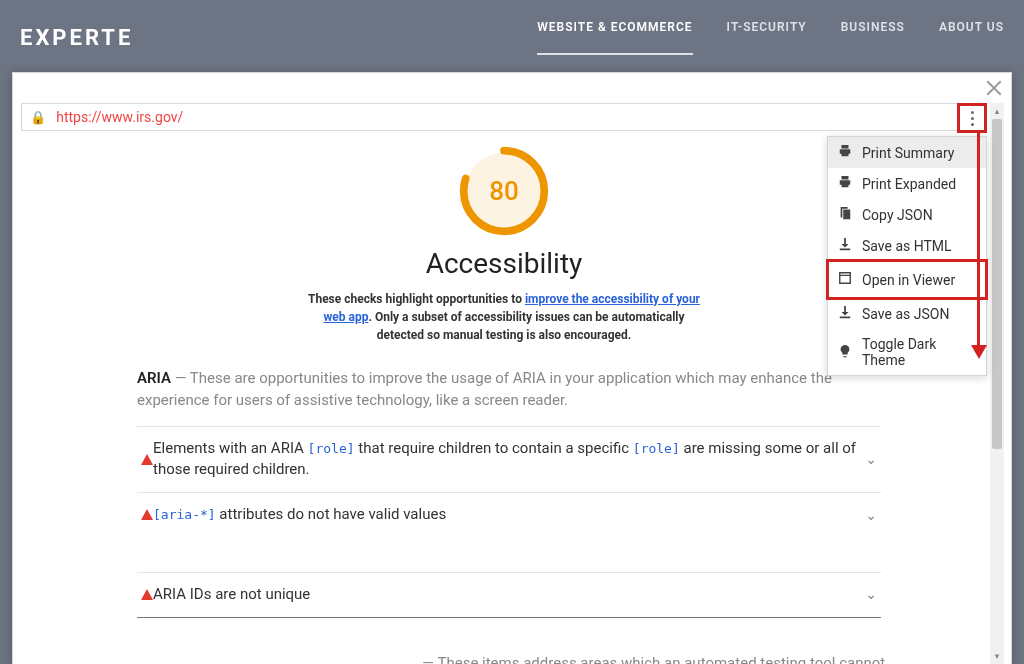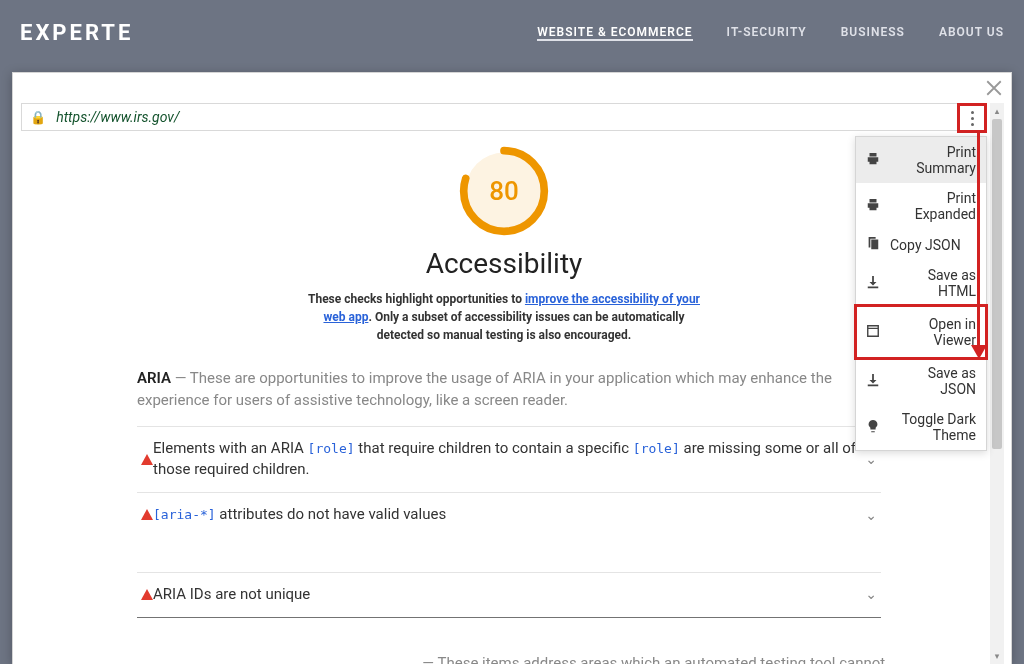--- a/index.html
+++ b/index.html
@@ -26,21 +26,21 @@
   .nav-links { margin-left: auto; display: flex; gap: 34px; }
   .nav-link {
     color: #dfe1e8;
     font-size: 12px;
     font-weight: 600;
     letter-spacing: 1px;
     cursor: pointer;
   }
   .nav-link.active {
     border-bottom: 2px solid #dfe1e8;
-    padding-bottom: 0;
+    padding-bottom: 19px;
     color: #fff;
   }
   .modal {
     position: absolute;
     top: 72px;
     left: 12px;
     right: 12px;
     bottom: 0;
     background: #fff;
     border: 1px solid #d5d5d5;
@@ -60,21 +60,21 @@
     top: 30px; left: 8px; right: 24px;
     height: 28px;
     border: 1px solid #d9d9d9;
     background: #fff;
     display: flex;
     align-items: center;
     padding: 0 8px;
     gap: 10px;
   }
   .urlbar .lock { color:#d9534f; font-size:13px; }
-  .urlbar .urltext { font-size: 14px; color: #14532d; flex:1;font-style:italic; }
+  .urlbar .urltext { font-size: 14px; color: #ef4444; flex:1; }
   .kebab-box {
     position:absolute;
     top:30px; right:24px;
     width:30px; height:30px;
     border:3px solid #d22222;
     display:flex; align-items:center; justify-content:center;
     cursor:pointer;
     background:#fff;
   }
   .kebab-dots { display:flex; flex-direction:column; gap:3px;}
@@ -125,26 +125,25 @@
     font-size:15px;
     display:flex; align-items:center; gap:8px;
   }
   .manual b{ color:#222; font-weight:600;}
   .manual .cnt{ color:#888; font-weight:600;}
   .manual .gray{ flex:1; color:#888; margin-left:6px;}
 
   .menu {
     position:absolute;
     top:63px; right:24px;
-    width:132px;
+    width:160px;
     background:#fff;
     border:1px solid #d5d5d5;
     box-shadow:0 2px 8px rgba(0,0,0,.15);
     font-size:14px;
-    text-align:right;
   }
   .menu-item {
     display:flex; align-items:center; gap:10px;
     padding:7px 10px;
     cursor:pointer;
     color:#333;
   }
   .menu-item.sel { background:#ececec;}
   .menu-item svg { width:14px; height:14px; fill:#444; flex-shrink:0;}
   .menu-item.highlight{

